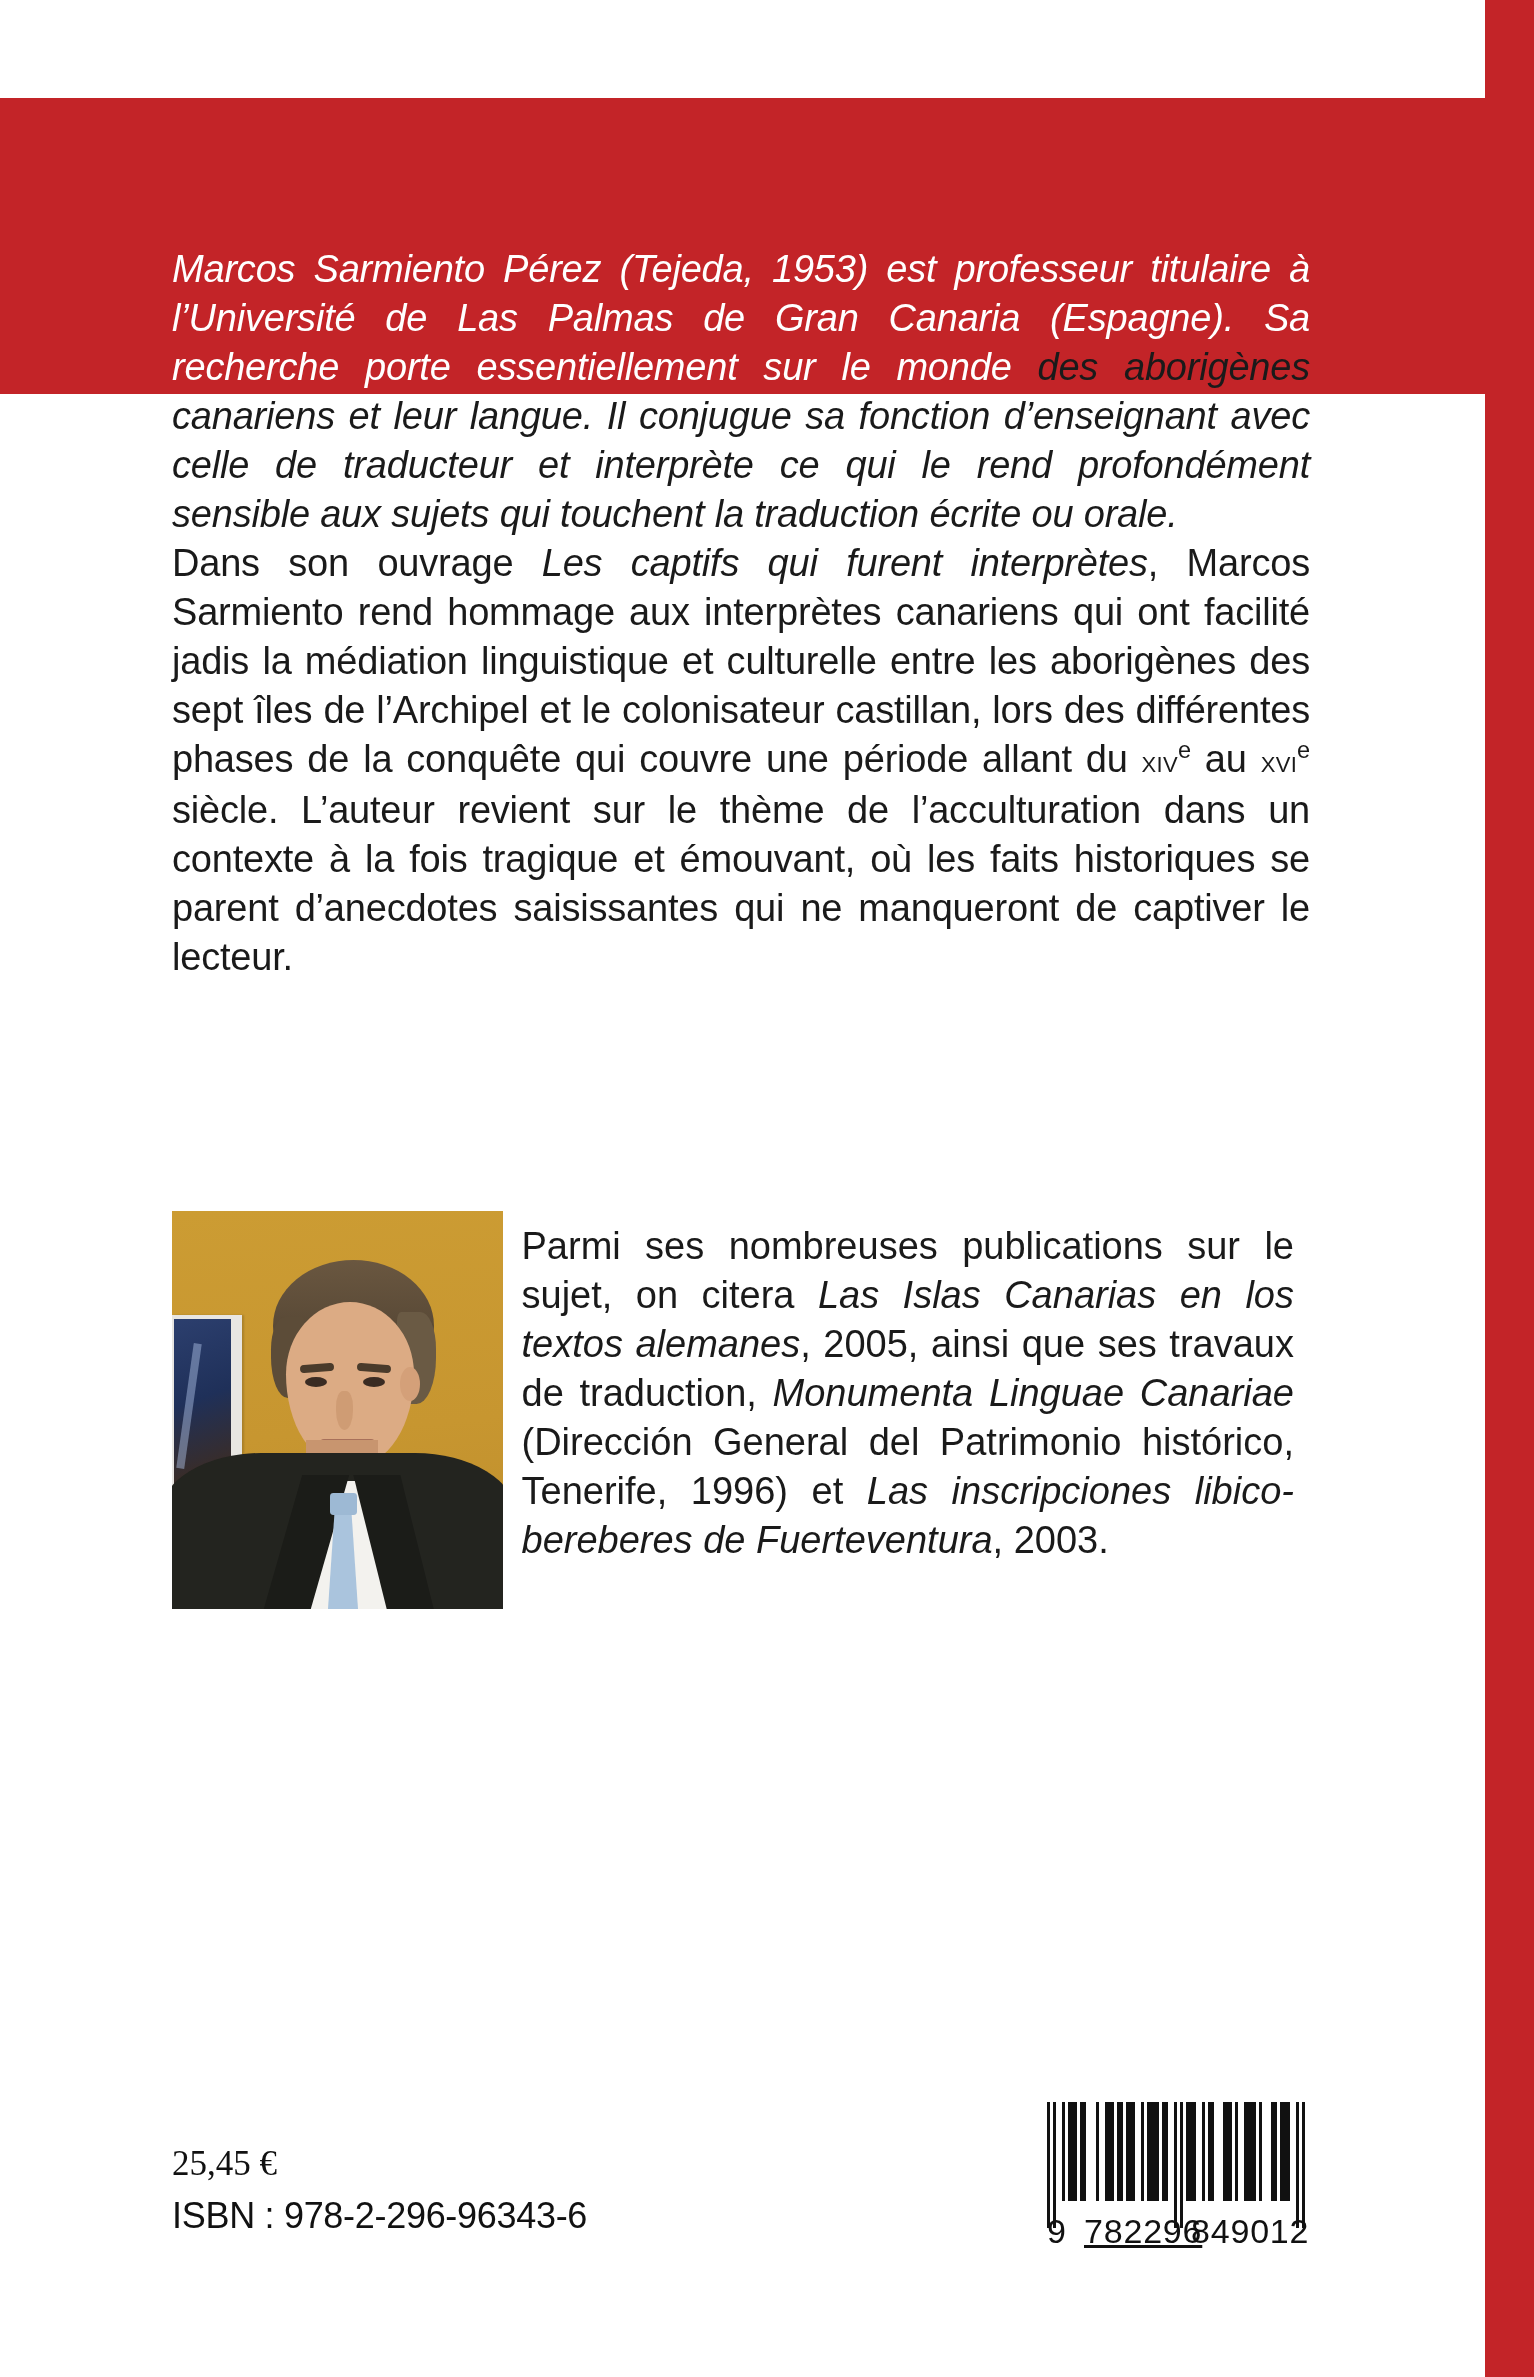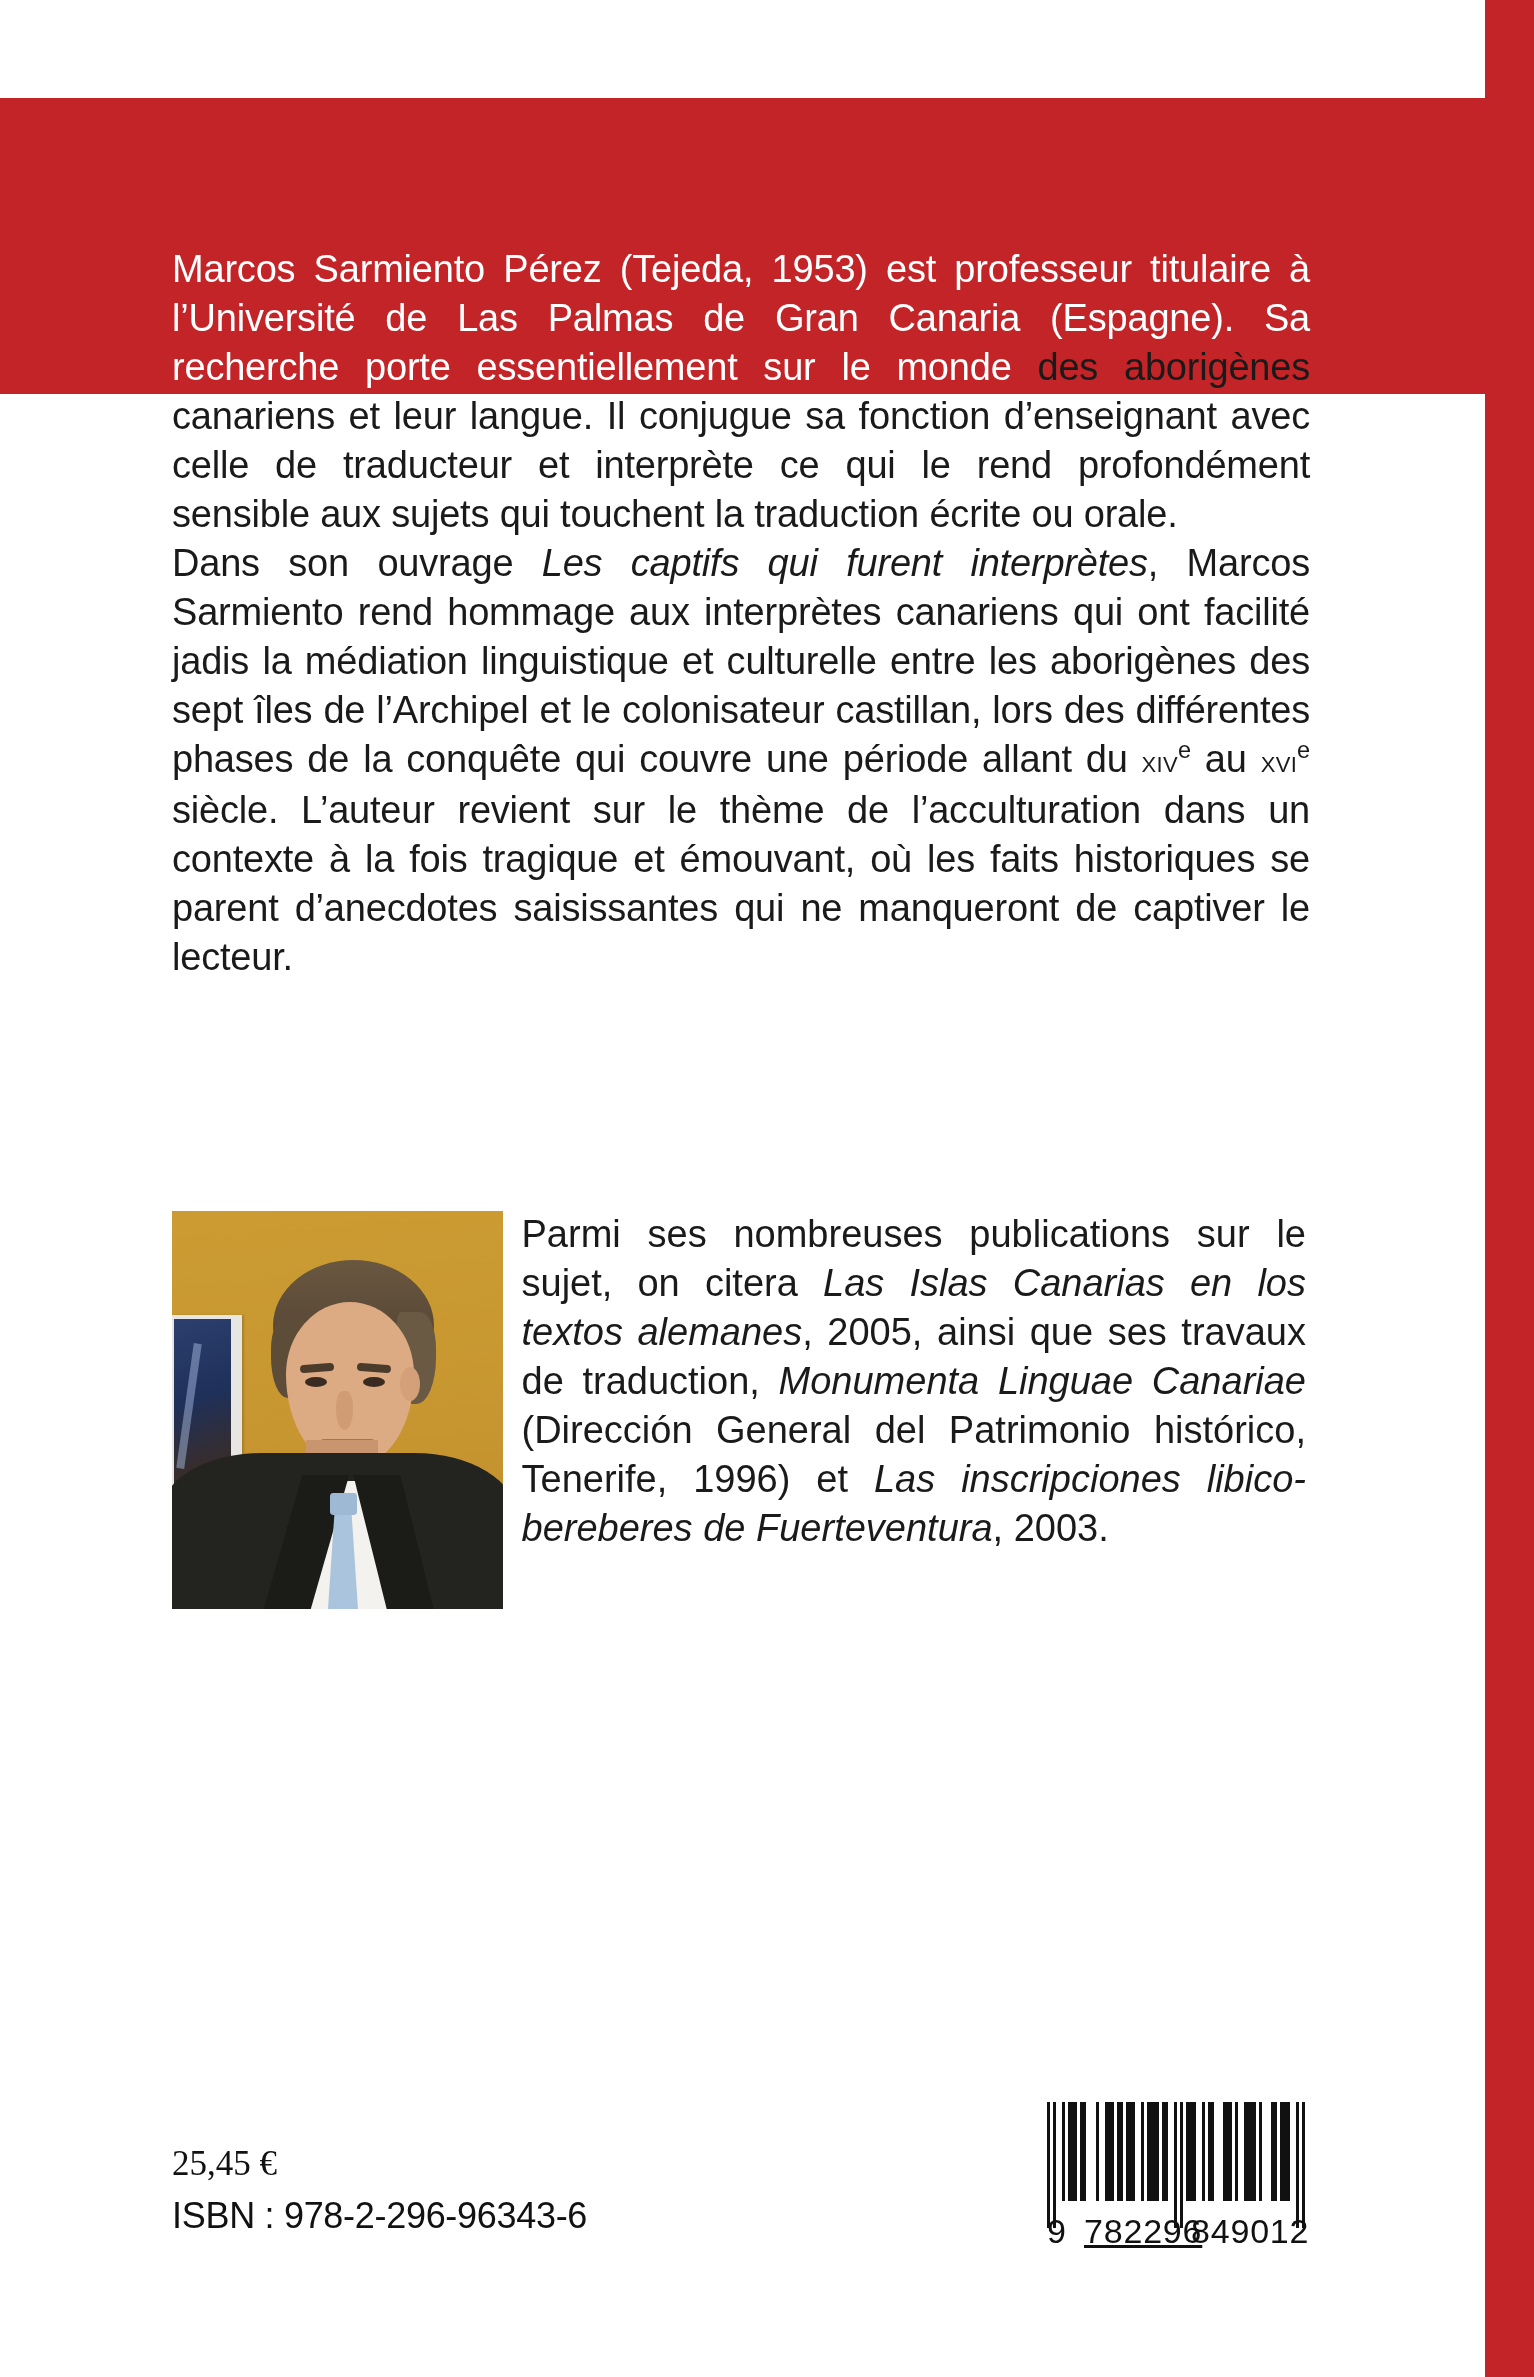--- a/index.html
+++ b/index.html
@@ -52,20 +52,21 @@
     font-stretch: condensed;
   }
 
   .blurb p {
     margin: 0;
   }
 
   
   .blurb .para-lead {
     color: #ffffff;
+    font-style: italic;
   }
   
   .blurb .para-lead .spill {
     color: #1a1a1a;
   }
 
   .blurb em,
   .blurb .ital {
     font-style: italic;
   }
@@ -87,21 +88,21 @@
     position: absolute;
     left: 172px;
     top: 1206px;
     width: 1138px;
     font-size: 38px;
     line-height: 49px;
     color: #1a1a1a;
     text-align: justify;
     font-stretch: condensed;
   }
-  .bio-block p { margin: 4px; }
+  .bio-block p { margin: 16px; }
 
   .photo {
     float: left;
     width: 331px;
     height: 398px;
     margin: 5px 18.5px 3.4px 0;
     position: relative;
     overflow: hidden;
     background: #c8972f;
   }

